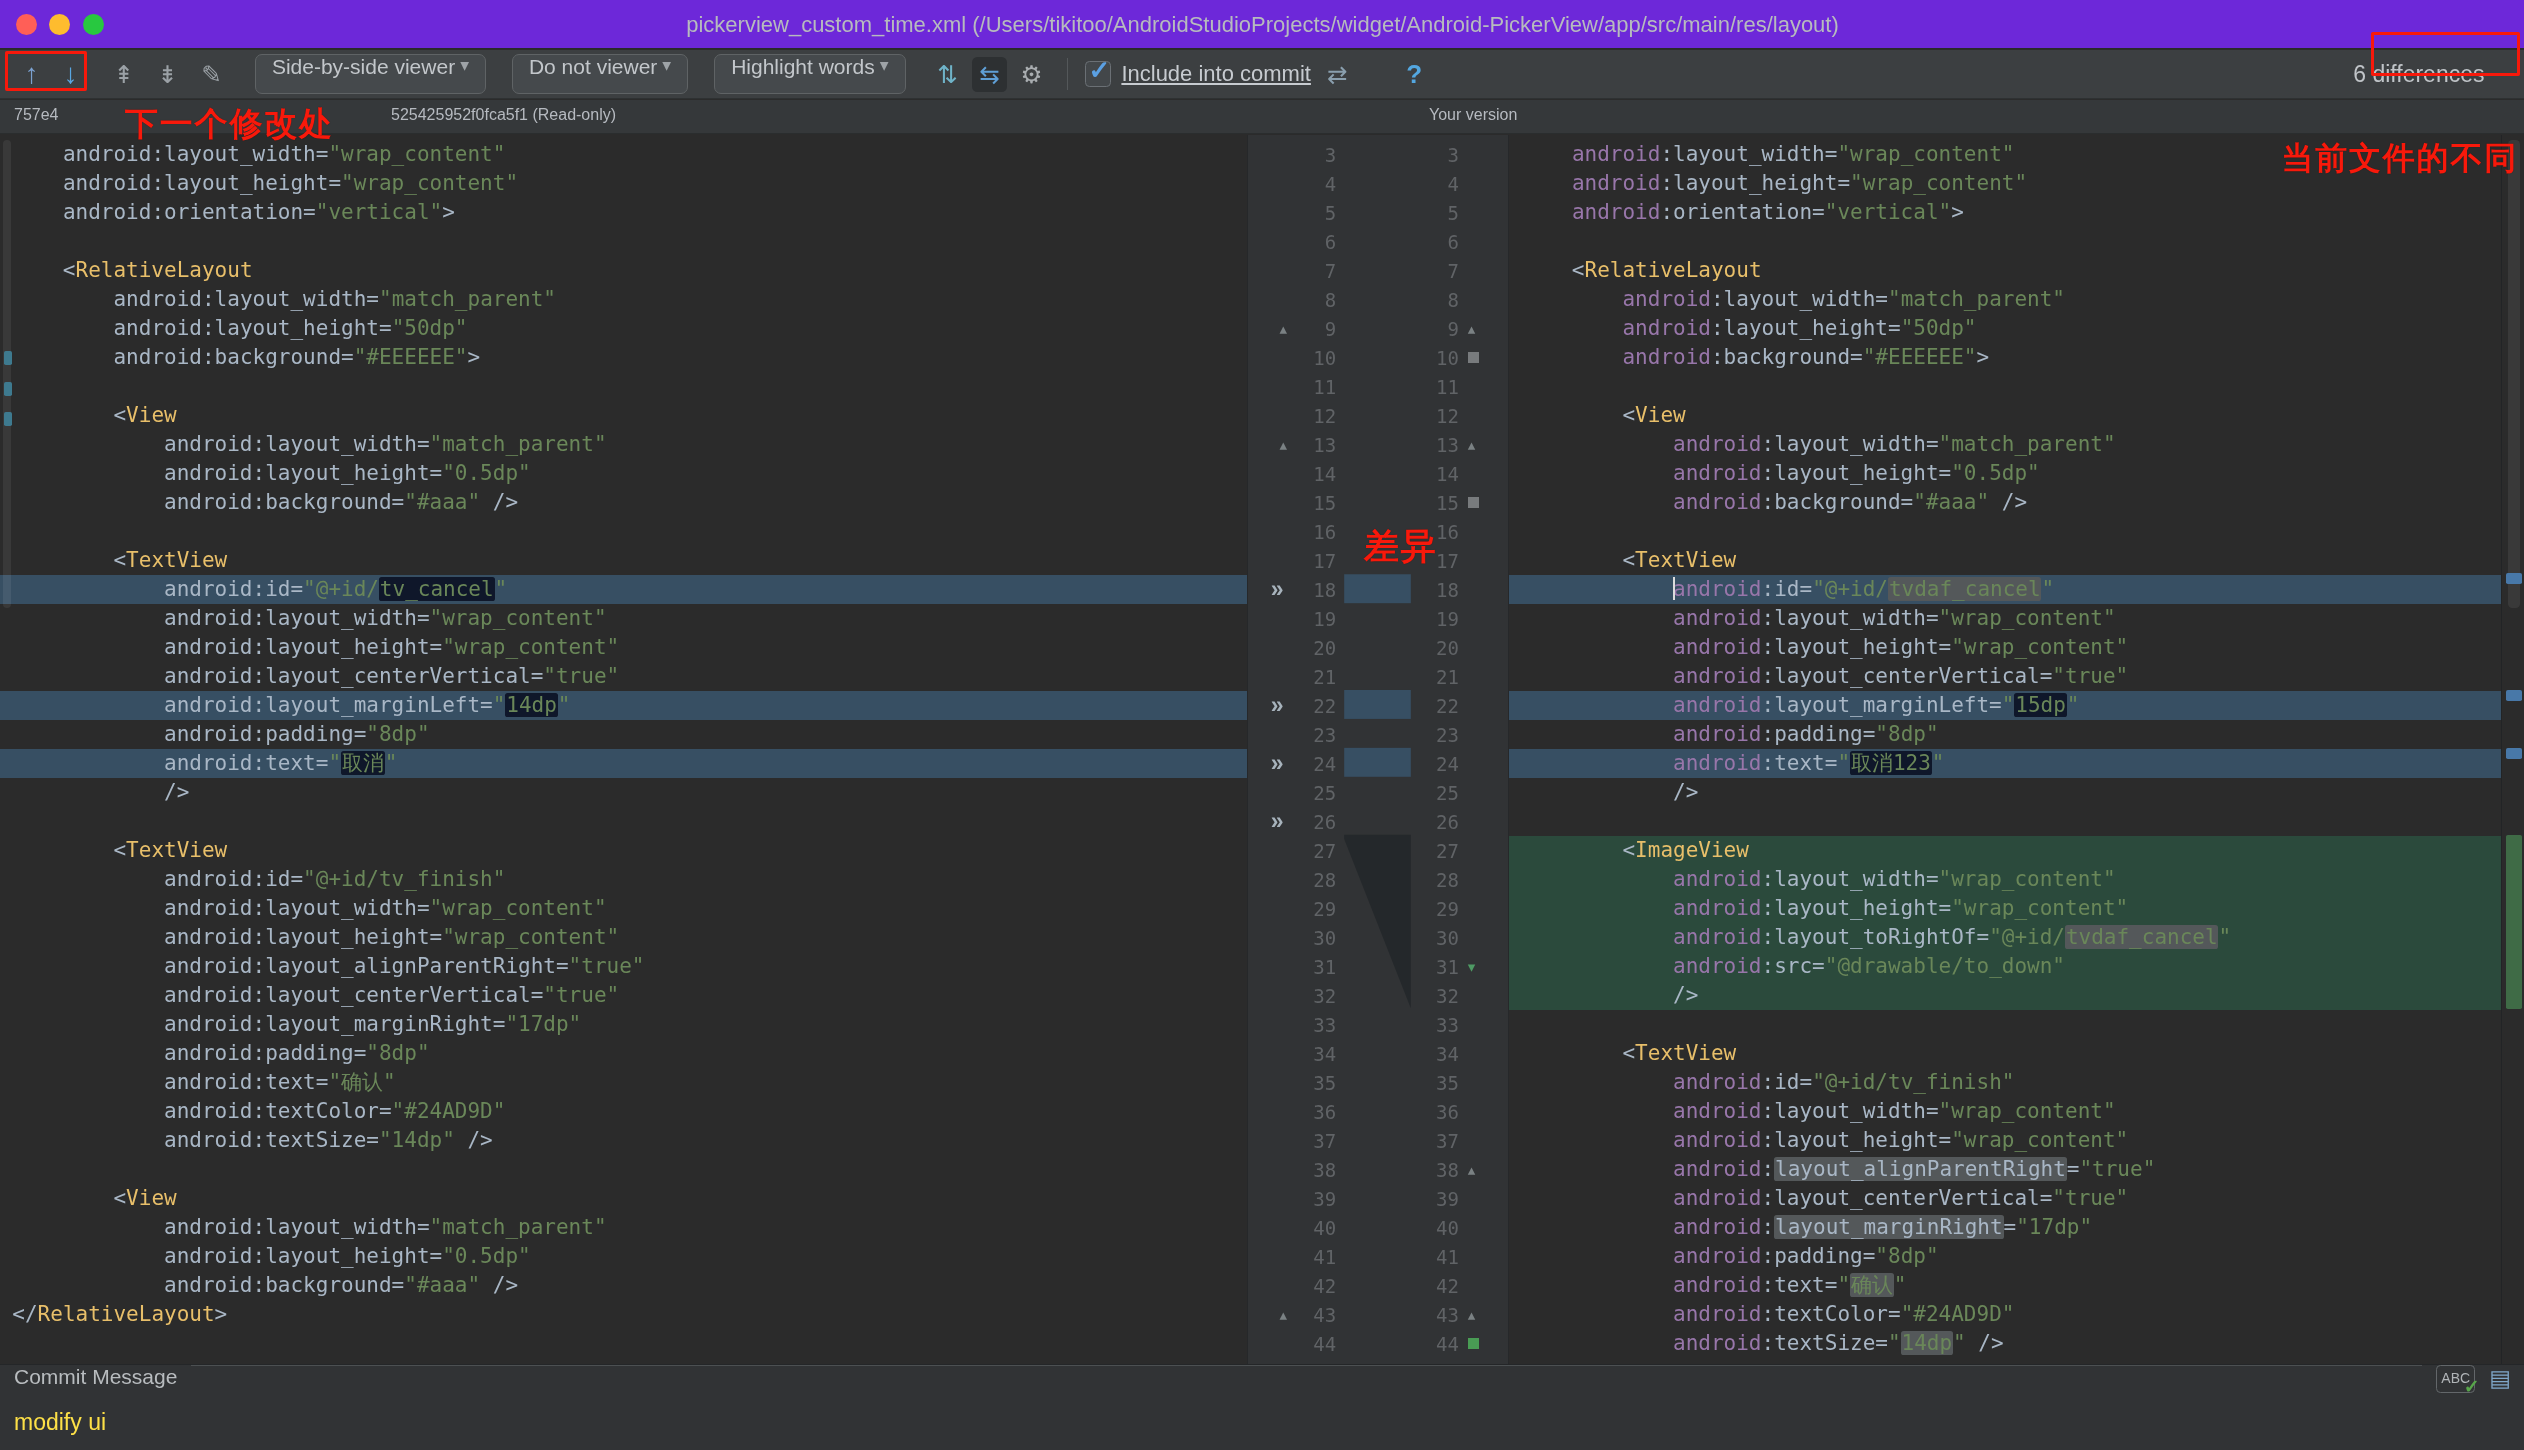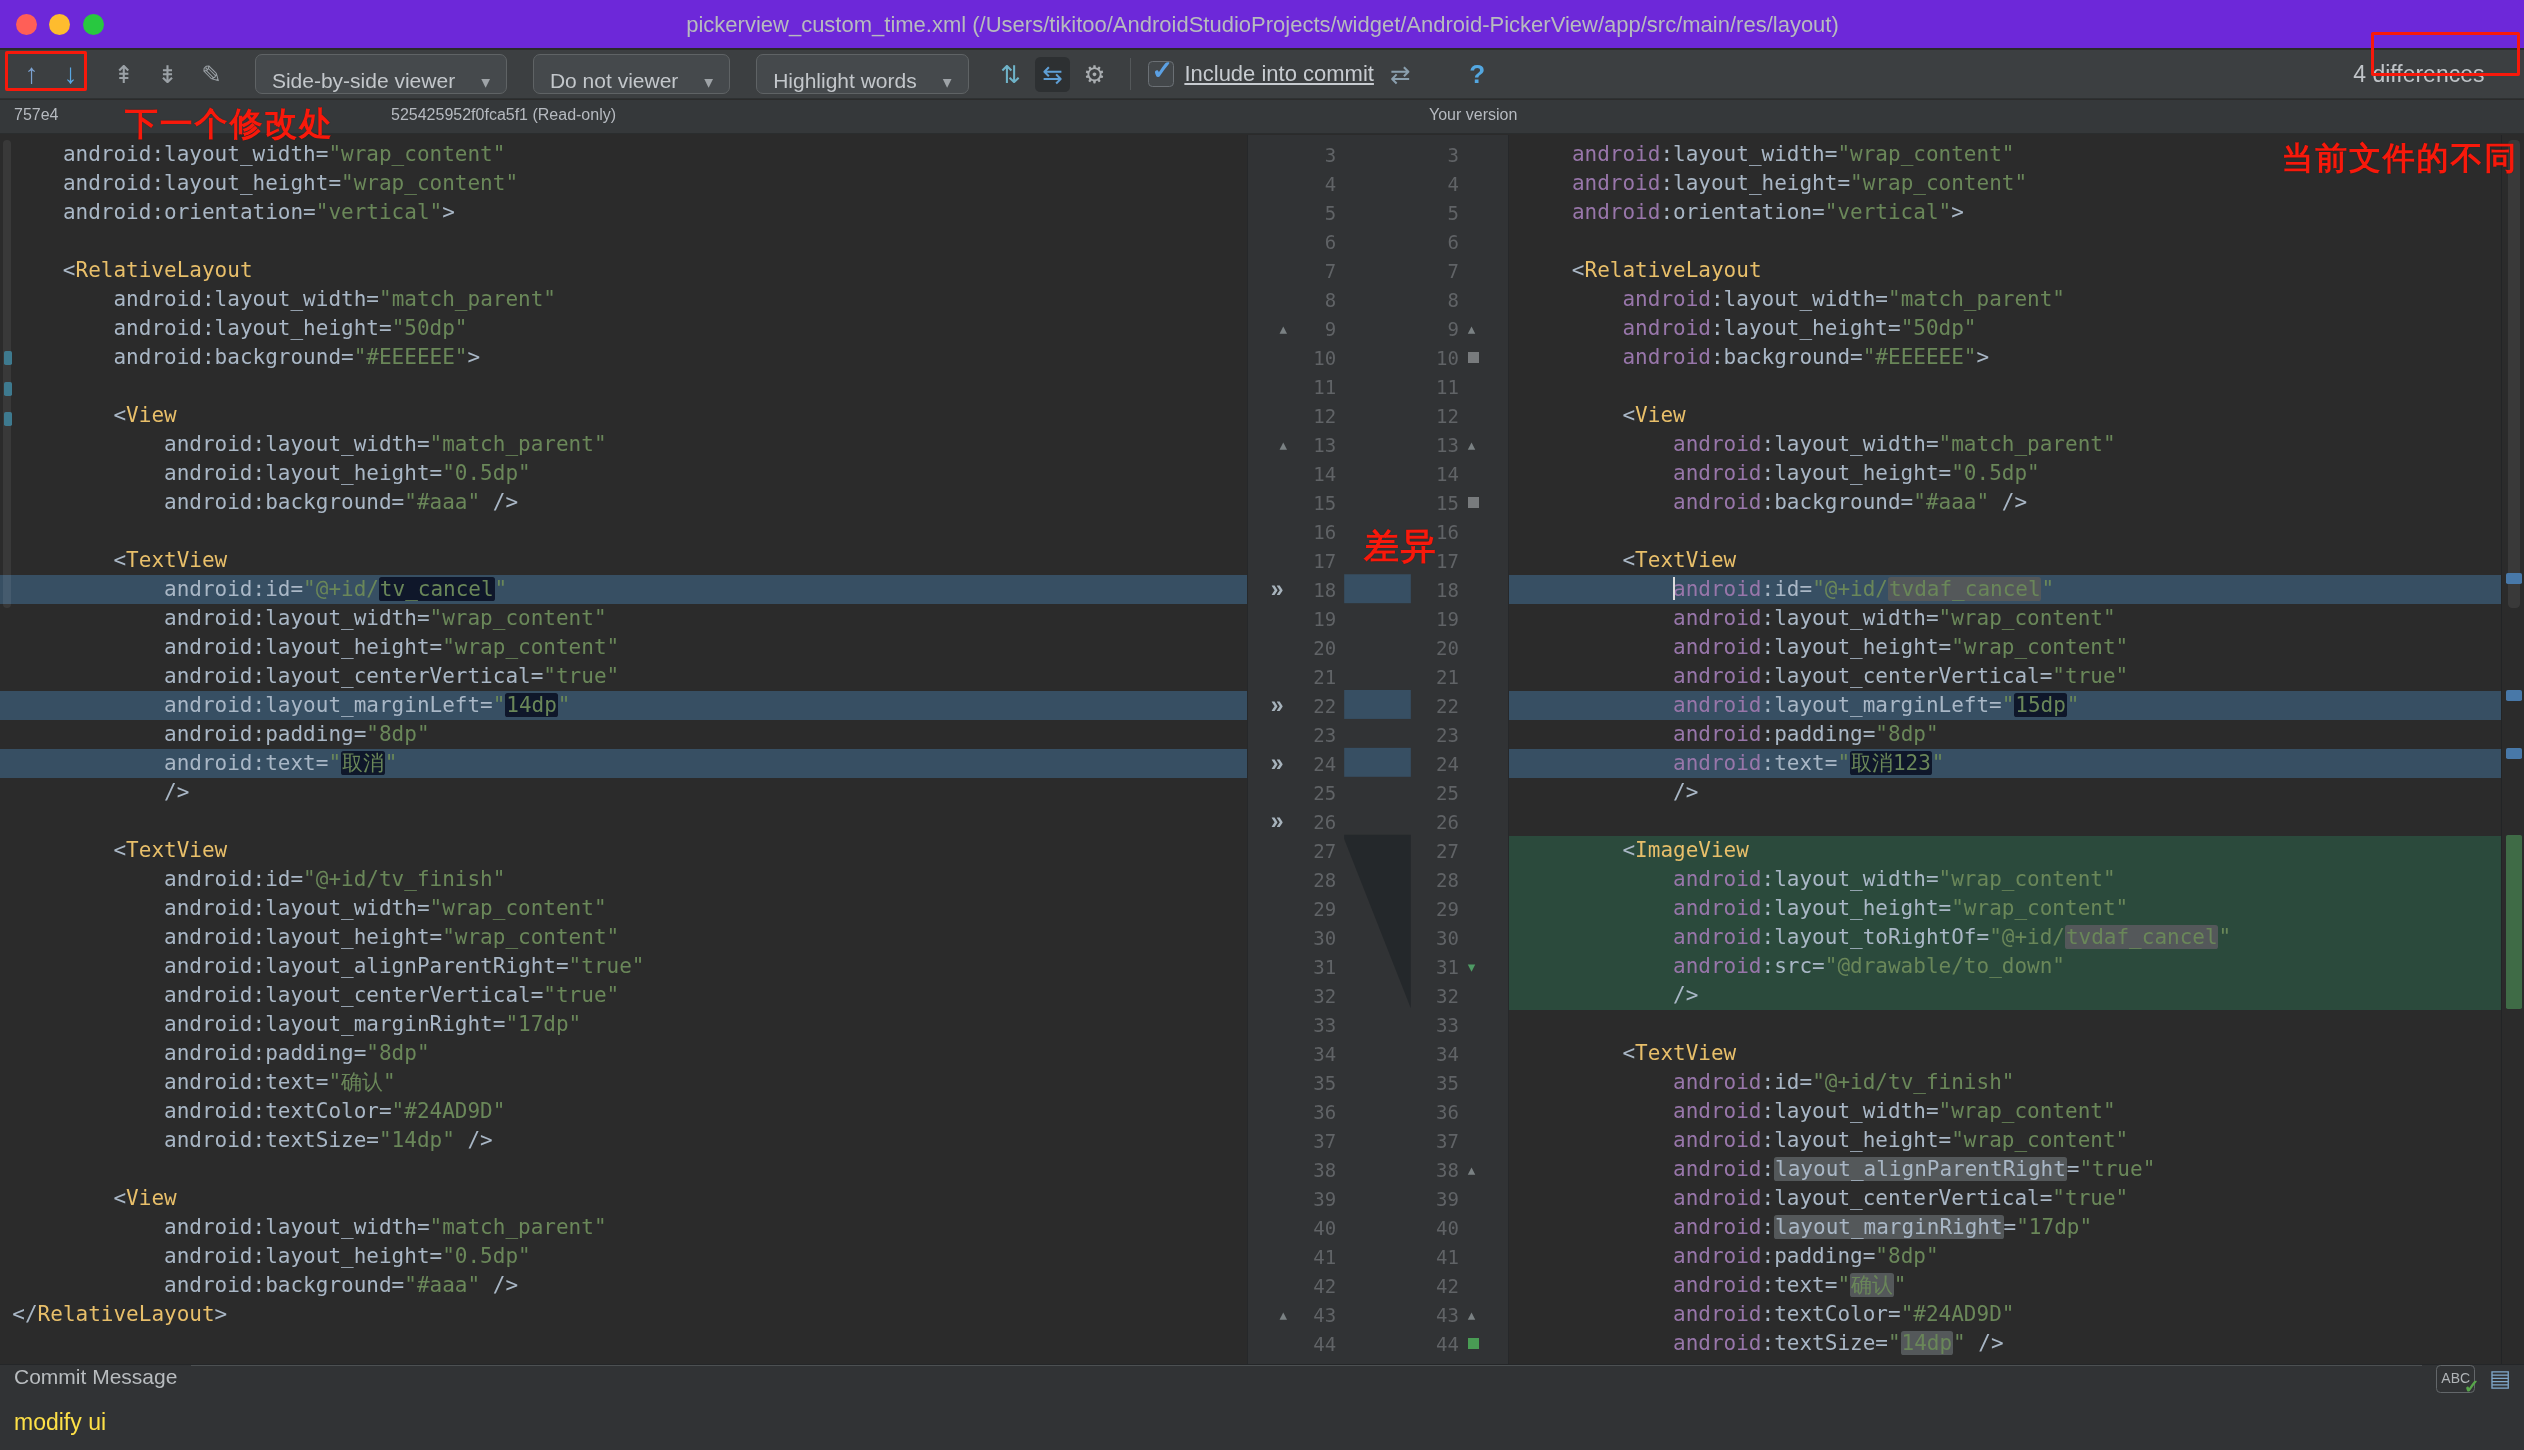--- a/index.html
+++ b/index.html
@@ -17,21 +17,21 @@
 
   
   .toolbar { position:absolute; top:50px; left:0; width:100%; height:49px; background:#3c3f41;
              border-bottom:0.9px solid #2e3132; display:flex; align-items:center; padding:0 17.5px 0 12.3px; }
   .navbtn { width:39px; height:39px; background:transparent; border:none; font-size:28px; font-weight:bold;
             cursor:pointer; }
   .nav-up{ color:#7ba1d0; } .nav-down{ color:#58a6e2; }
   .grp { display:flex; gap:8.8px; margin-left:16px; }
   .tbicon { width:35px; height:35px; border:none; background:transparent; color:#9ba1a6; font-size:24.5px;
             line-height:35px; text-align:center; cursor:pointer; }
-  .dd { display:flex; align-items:flex-end; gap:26px; height:40px; padding:0 16px; margin-left:26px;
+  .dd { display:flex; align-items:flex-start; gap:5px; height:40px; padding:0 16px; margin-left:26px;
         background:#45494c; border:0.9px solid #5f6365; border-radius:7px; color:#c3c7cb; font-size:21px;
         cursor:pointer; font-family:"Liberation Sans", sans-serif; }
   .dd:first-of-type { margin-left:49px; }
   .dd .caret { color:#9ea3a7; font-size:17.5px; }
   .ic-collapse { margin-left:24.5px; color:#6fb3c8; }
   .ic-sync { margin-left:7px; background:#2d3032; border-radius:5.3px; color:#5f9fd6; }
   .ic-gear { margin-left:7px; color:#a9adb0; }
   .vsep { width:0.9px; height:32px; background:#54585a; margin:0 17.5px; }
   .cbwrap { display:flex; align-items:center; gap:10.5px; cursor:pointer; }
   .cbbox { position:relative; width:26px; height:26px; background:#43474a; border:1.8px solid #6b7075; border-radius:4.4px; }
@@ -147,21 +147,21 @@
   <span class="vsep"></span>
   <span class="cbwrap">
     <span class="cbbox">
       <span class="chk">✓</span>
     </span>
     <span class="cblabel">Include into commit</span>
   </span>
   <button class="tbicon ic-changelist">⇄</button>
   <button class="tbicon ic-help">?</button>
   <span class="spacer"></span>
-  <span class="diffcount">4 differences</span>
+  <span class="diffcount">6 differences</span>
 </div>
 
 <div class="paneheader">
   <span class="ph-prefix">757e4</span>
   <span class="ph-suffix">525425952f0fca5f1 (Read-only)</span>
   <span class="ph-right">Your version</span>
 </div>
 
 <div id="diff">
   <div class="pane left" id="paneL"><div class="cl">    <span class="at">android:layout_width</span>=<span class="vl">"wrap_content"</span></div><div class="cl">    <span class="at">android:layout_height</span>=<span class="vl">"wrap_content"</span></div><div class="cl">    <span class="at">android:orientation</span>=<span class="vl">"vertical"</span>&gt;</div><div class="cl"></div><div class="cl">    &lt;<span class="tg">RelativeLayout</span></div><div class="cl">        <span class="at">android:layout_width</span>=<span class="vl">"match_parent"</span></div><div class="cl">        <span class="at">android:layout_height</span>=<span class="vl">"50dp"</span></div><div class="cl">        <span class="at">android:background</span>=<span class="vl">"#EEEEEE"</span>&gt;</div><div class="cl"></div><div class="cl">        &lt;<span class="tg">View</span></div><div class="cl">            <span class="at">android:layout_width</span>=<span class="vl">"match_parent"</span></div><div class="cl">            <span class="at">android:layout_height</span>=<span class="vl">"0.5dp"</span></div><div class="cl">            <span class="at">android:background</span>=<span class="vl">"#aaa"</span> /&gt;</div><div class="cl"></div><div class="cl">        &lt;<span class="tg">TextView</span></div><div class="cl chg">            <span class="at">android:id</span>=<span class="vl">"@+id/<span class="hl hl-b">tv_cancel</span>"</span></div><div class="cl">            <span class="at">android:layout_width</span>=<span class="vl">"wrap_content"</span></div><div class="cl">            <span class="at">android:layout_height</span>=<span class="vl">"wrap_content"</span></div><div class="cl">            <span class="at">android:layout_centerVertical</span>=<span class="vl">"true"</span></div><div class="cl chg">            <span class="at">android:layout_marginLeft</span>=<span class="vl">"<span class="hl hl-b">14dp</span>"</span></div><div class="cl">            <span class="at">android:padding</span>=<span class="vl">"8dp"</span></div><div class="cl chg">            <span class="at">android:text</span>=<span class="vl">"<span class="hl hl-b">取消</span>"</span></div><div class="cl">            /&gt;</div><div class="cl"></div><div class="cl">        &lt;<span class="tg">TextView</span></div><div class="cl">            <span class="at">android:id</span>=<span class="vl">"@+id/tv_finish"</span></div><div class="cl">            <span class="at">android:layout_width</span>=<span class="vl">"wrap_content"</span></div><div class="cl">            <span class="at">android:layout_height</span>=<span class="vl">"wrap_content"</span></div><div class="cl">            <span class="at">android:layout_alignParentRight</span>=<span class="vl">"true"</span></div><div class="cl">            <span class="at">android:layout_centerVertical</span>=<span class="vl">"true"</span></div><div class="cl">            <span class="at">android:layout_marginRight</span>=<span class="vl">"17dp"</span></div><div class="cl">            <span class="at">android:padding</span>=<span class="vl">"8dp"</span></div><div class="cl">            <span class="at">android:text</span>=<span class="vl">"确认"</span></div><div class="cl">            <span class="at">android:textColor</span>=<span class="vl">"#24AD9D"</span></div><div class="cl">            <span class="at">android:textSize</span>=<span class="vl">"14dp"</span> /&gt;</div><div class="cl"></div><div class="cl">        &lt;<span class="tg">View</span></div><div class="cl">            <span class="at">android:layout_width</span>=<span class="vl">"match_parent"</span></div><div class="cl">            <span class="at">android:layout_height</span>=<span class="vl">"0.5dp"</span></div><div class="cl">            <span class="at">android:background</span>=<span class="vl">"#aaa"</span> /&gt;</div><div class="cl">&lt;/<span class="tg">RelativeLayout</span>&gt;</div><div class="cl"></div><div class="cl"></div></div>

